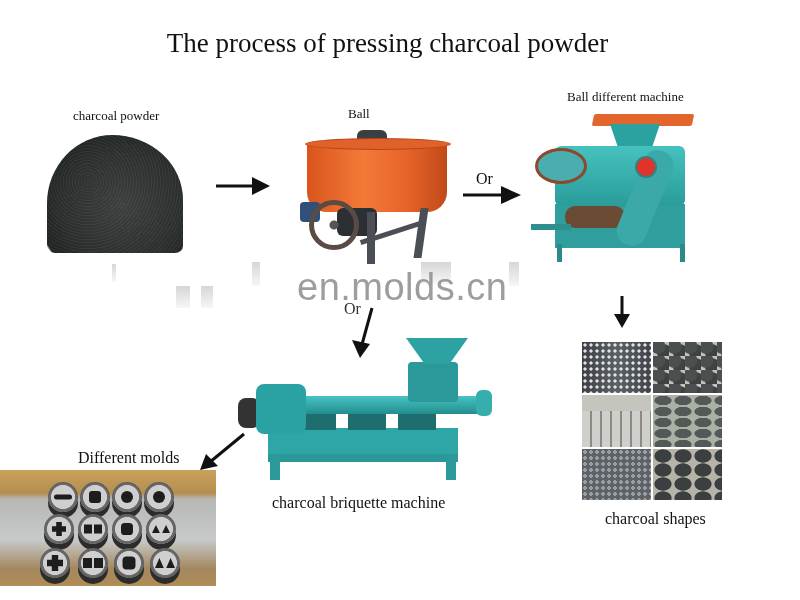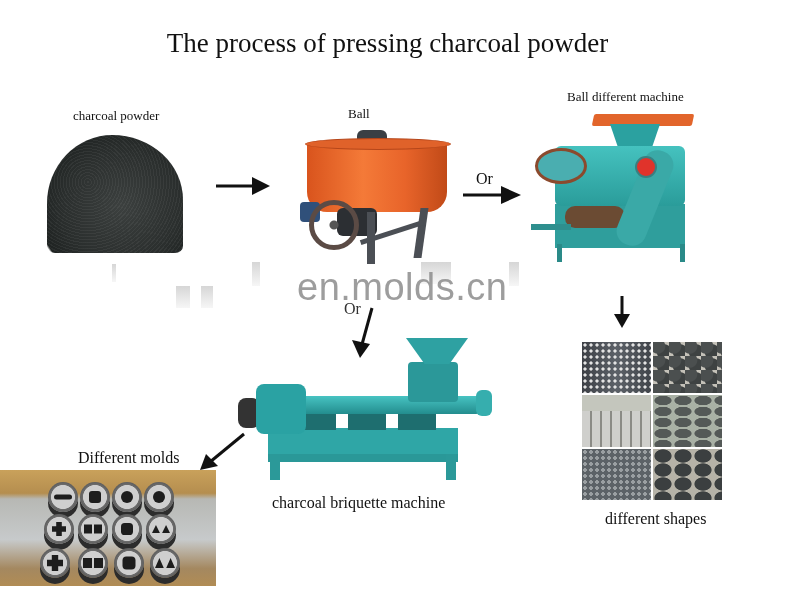--- a/index.html
+++ b/index.html
@@ -197,13 +197,13 @@
 </svg>
 
 <div class="abs shapes">
   <div class="cell c1"></div>
   <div class="cell c2"></div>
   <div class="cell c3"></div>
   <div class="cell c4"></div>
   <div class="cell c5"></div>
   <div class="cell c6"></div>
 </div>
-<div class="abs label-lg" style="left:605px;top:510px;">different shapes</div>
+<div class="abs label-lg" style="left:605px;top:510px;">charcoal shapes</div>
 
 </body></html>

